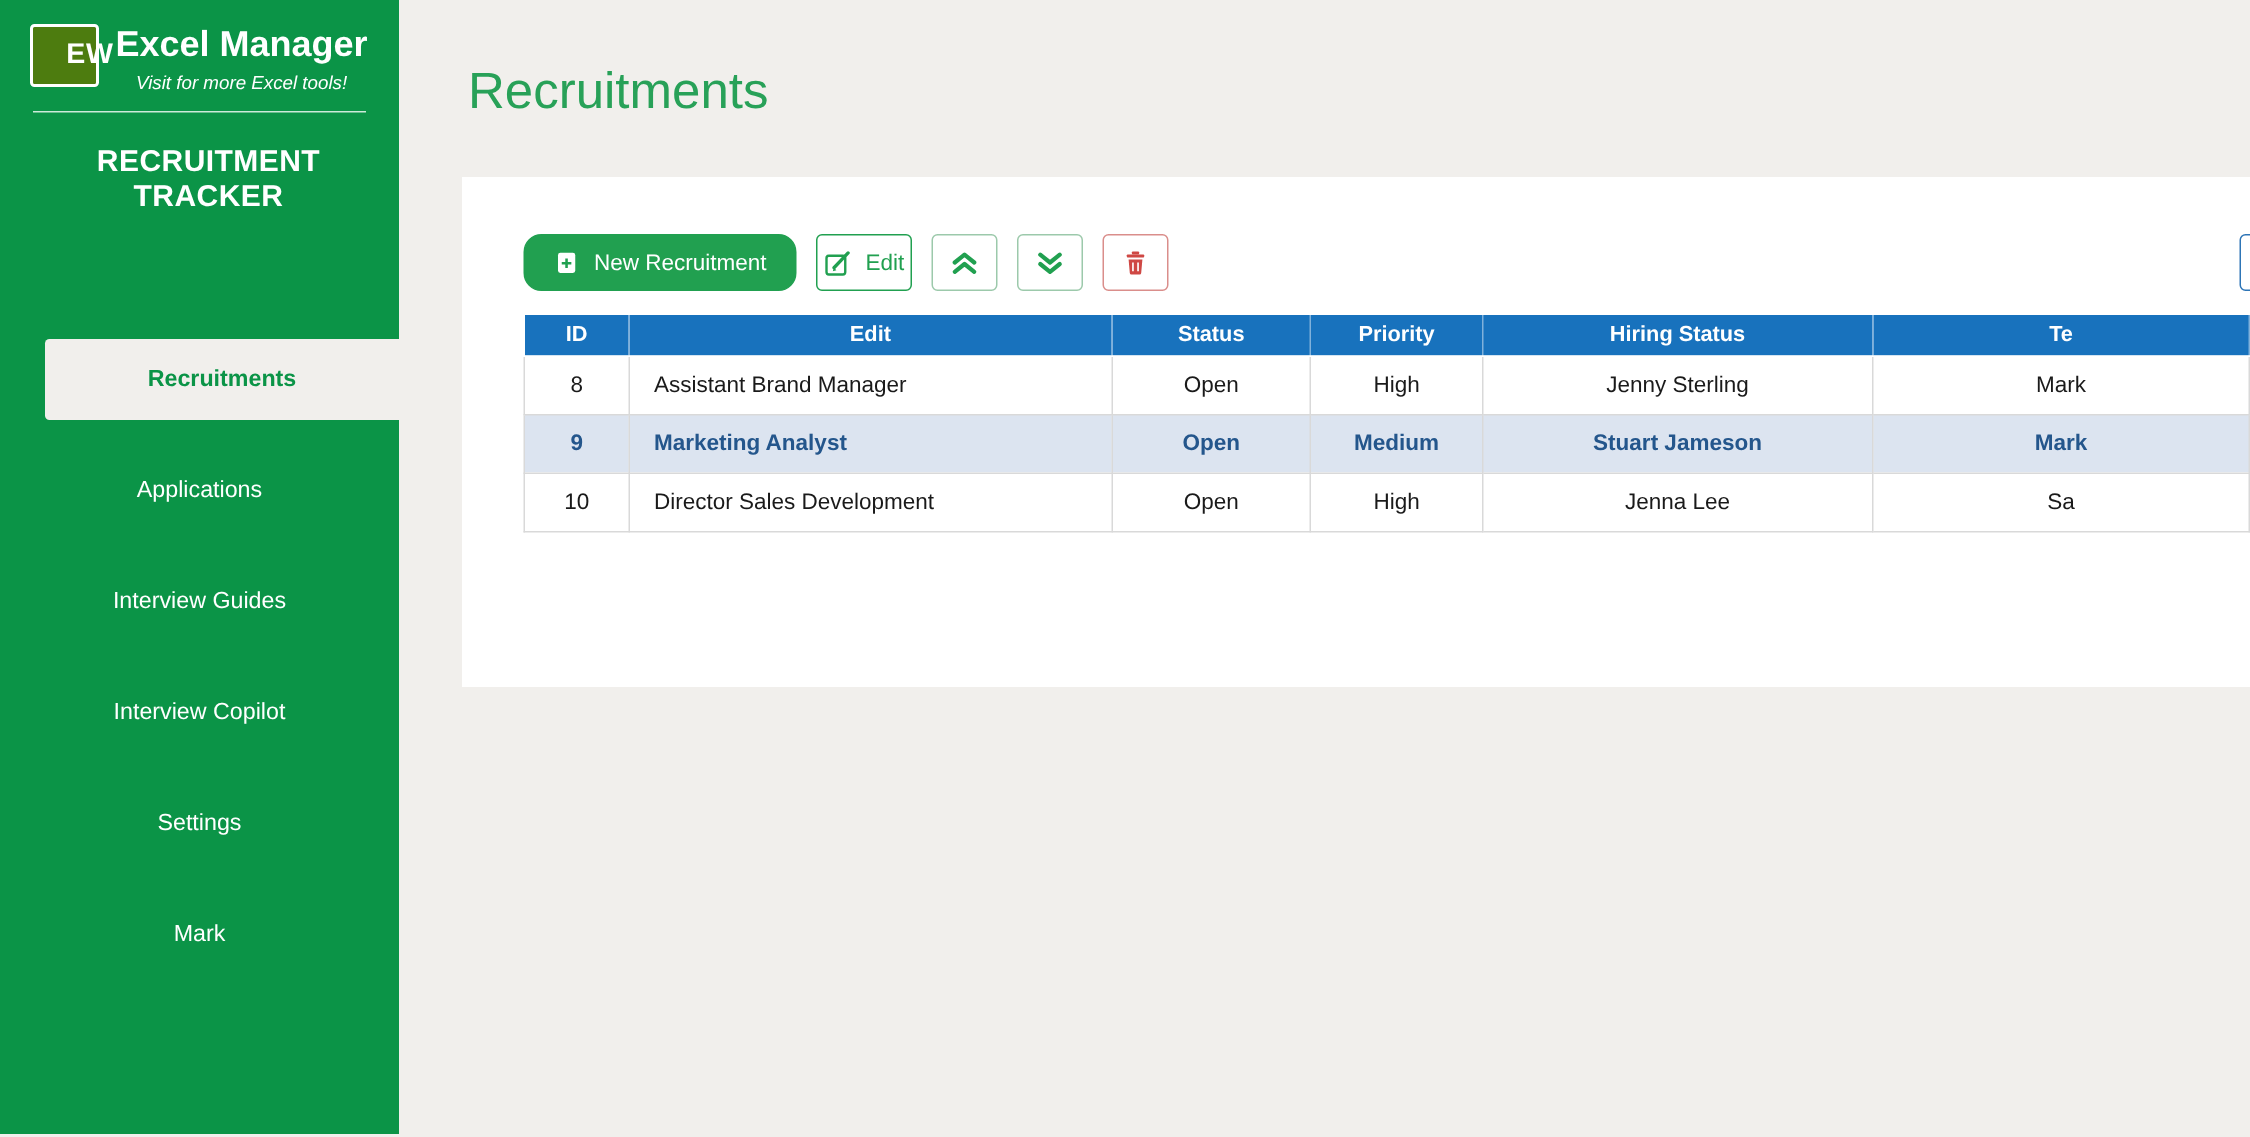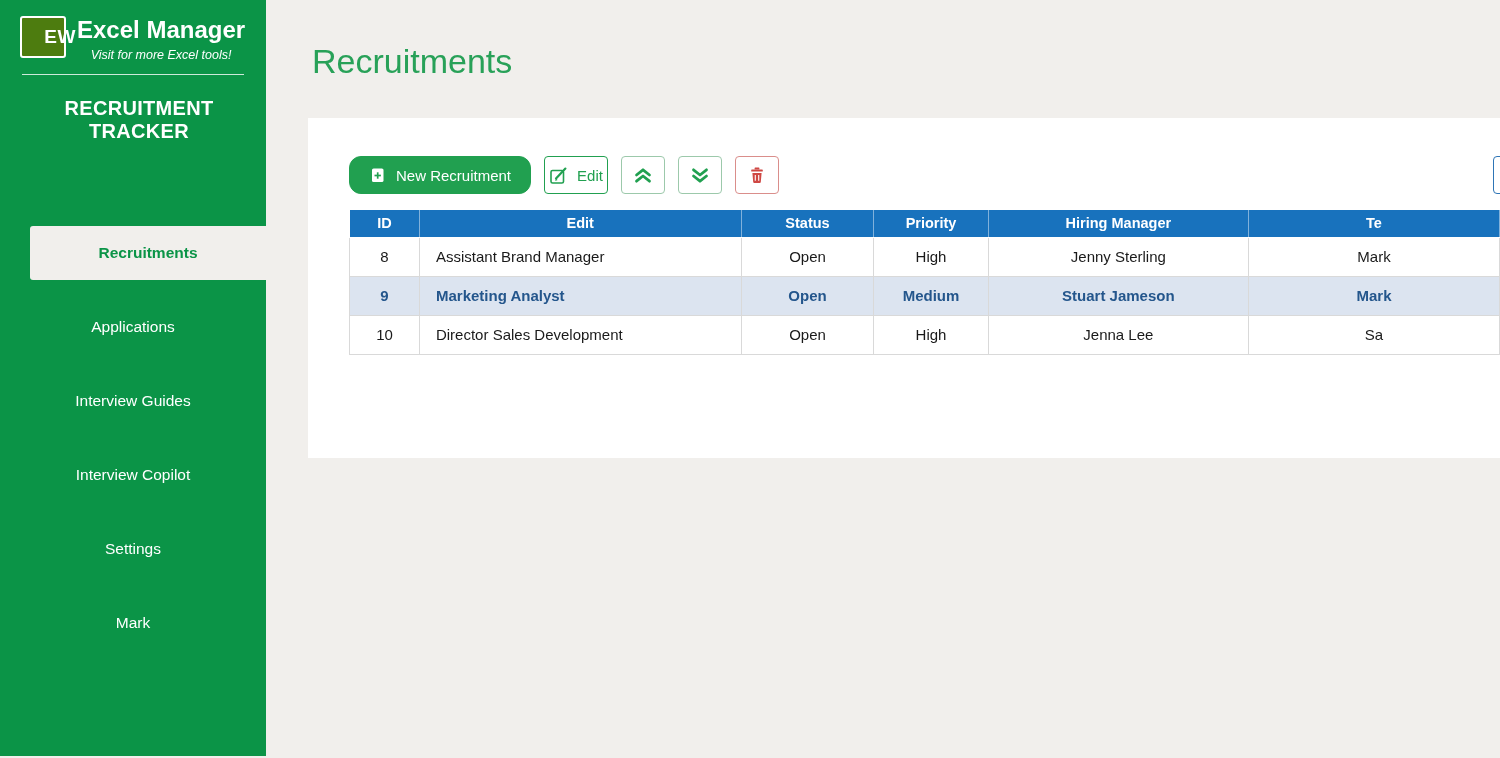--- a/index.html
+++ b/index.html
@@ -183,21 +183,21 @@
 
     <button class="partial-btn"></button>
 
     <table class="grid">
       <thead>
         <tr>
             <th class="col0">ID</th>
             <th class="col1">Edit</th>
             <th class="col2">Status</th>
             <th class="col3">Priority</th>
-            <th class="col4">Hiring Manager</th>
+            <th class="col4">Hiring Status</th>
             <th class="col5">Te</th>
           </tr>
       </thead>
       <tbody>
           <tr>
             <td class="col0">8</td>
             <td class="col1">Assistant Brand Manager</td>
             <td class="col2">Open</td>
             <td class="col3">High</td>
             <td class="col4">Jenny Sterling</td>

